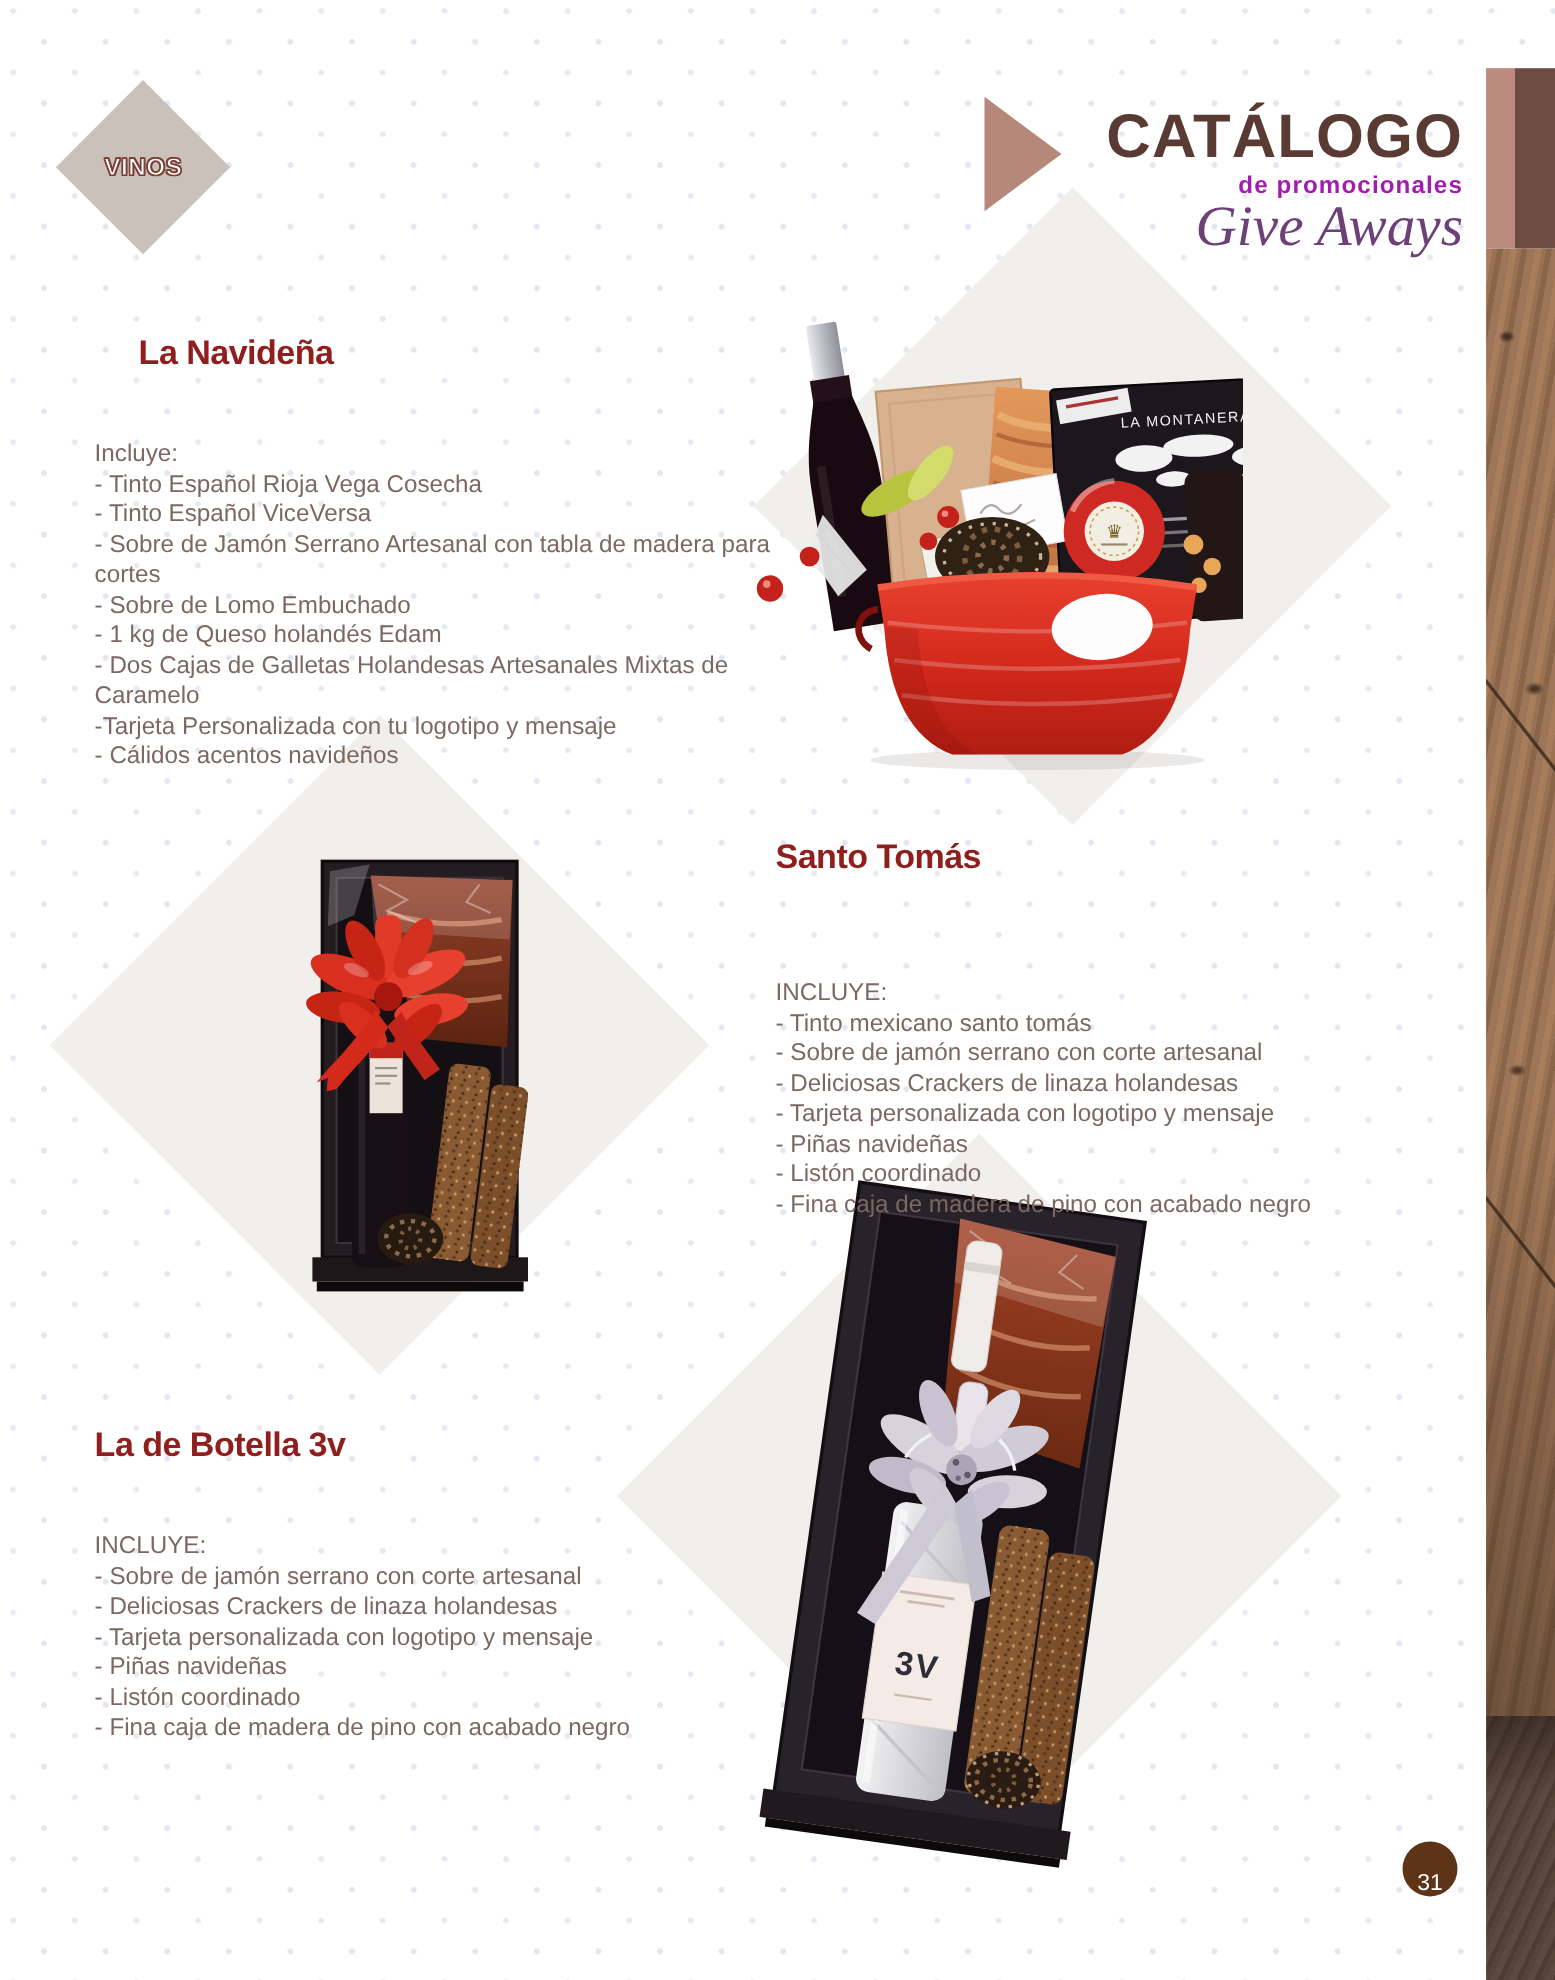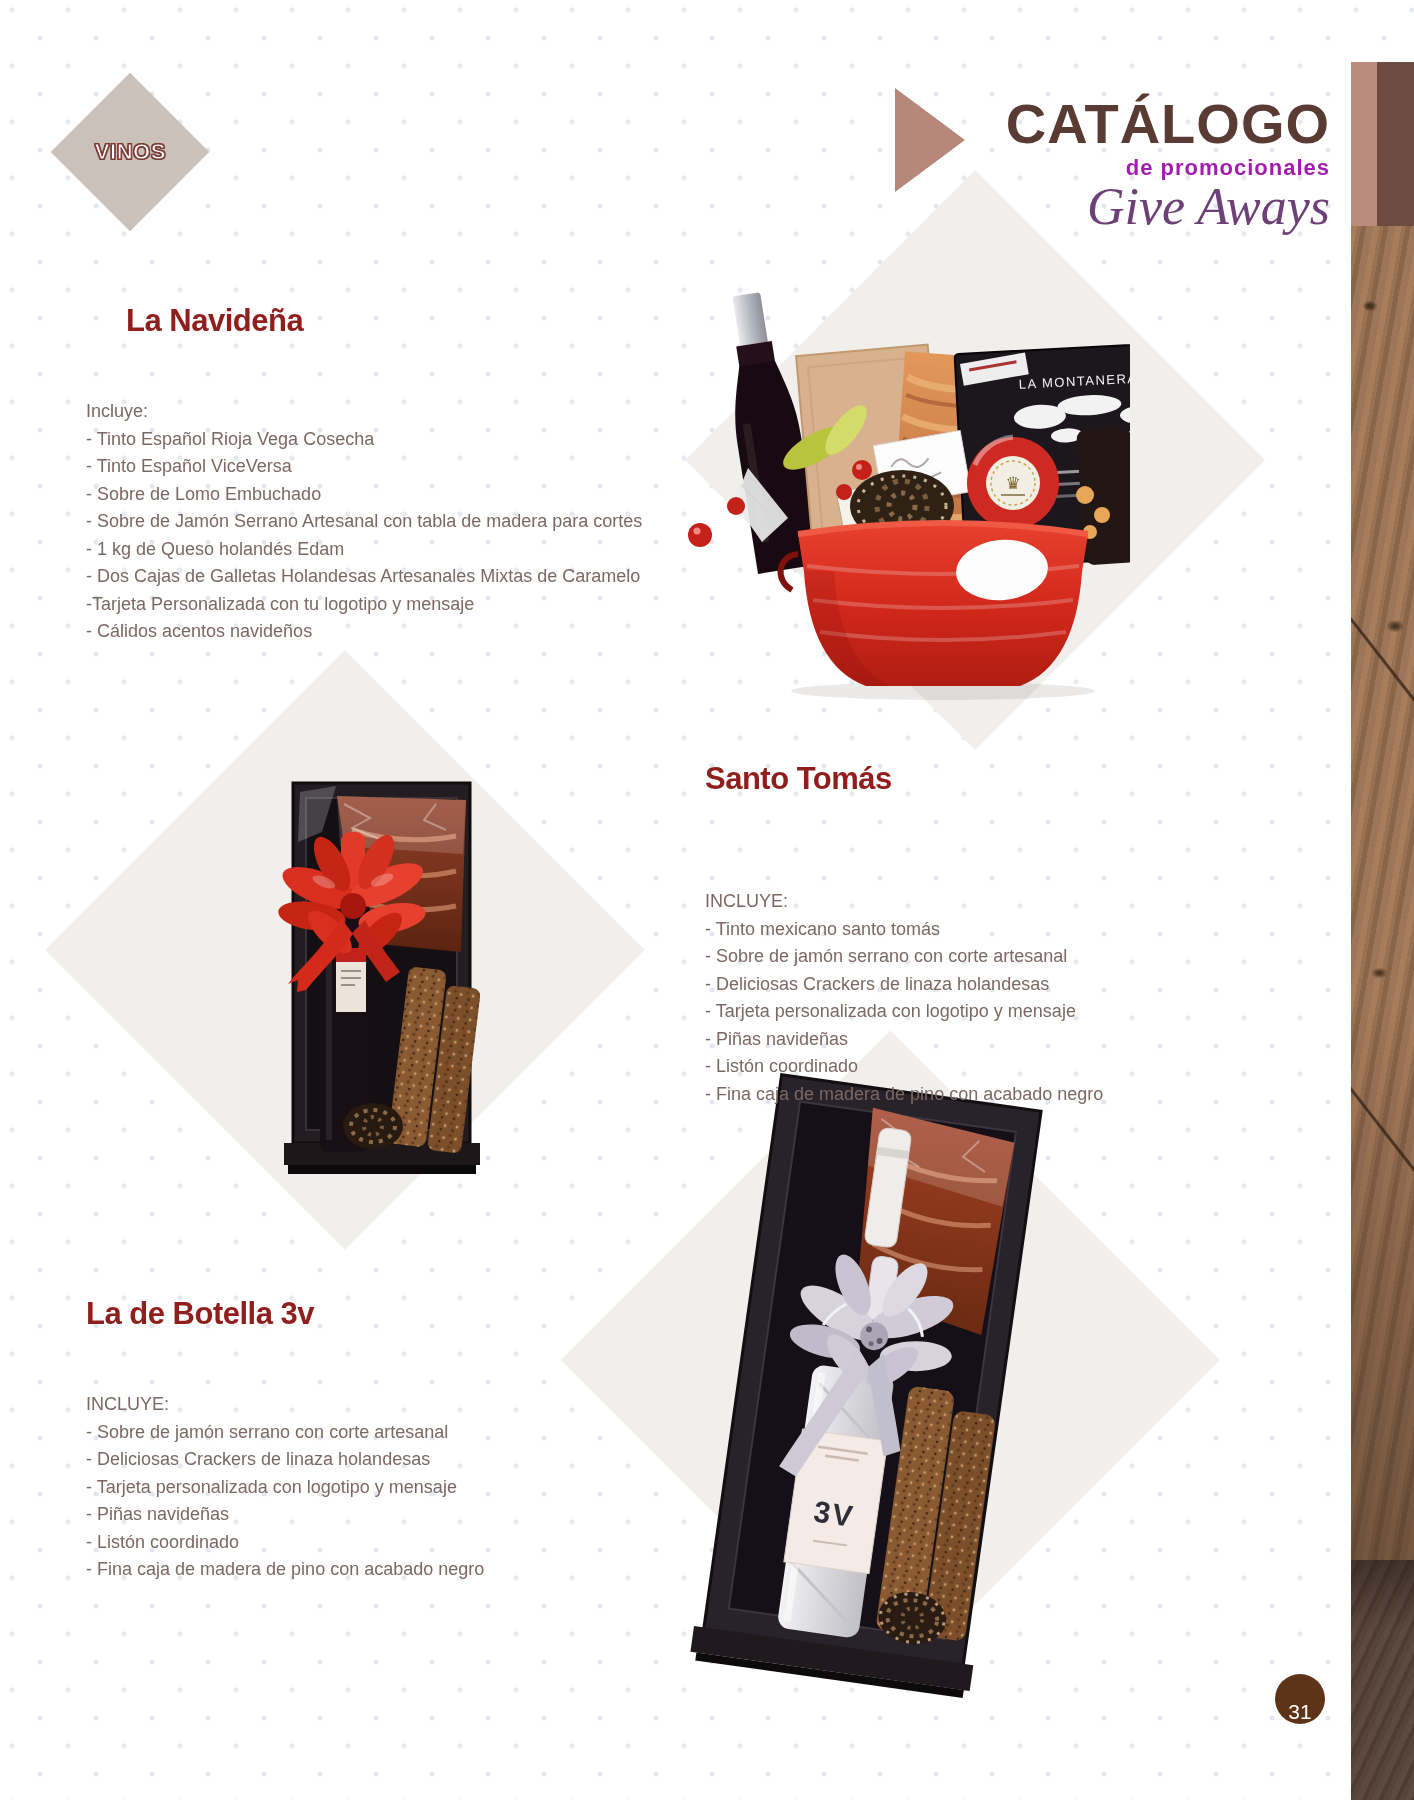--- a/index.html
+++ b/index.html
@@ -42,21 +42,21 @@
       linear-gradient(to bottom, rgba(0,0,0,0) 0 58%, rgba(40,28,18,.22) 78%, rgba(40,28,18,.4) 100%),
       repeating-linear-gradient(100deg, #a87d5b 0 6px, #997153 6px 10px, #8a6547 10px 15px, #9d7558 15px 22px);}
   .seam{position:absolute;width:160px;height:3px;background:rgba(50,34,21,.75);transform:rotate(52deg);}
   .wood-dark{position:absolute;left:1351px;top:1560px;width:63px;height:240px;z-index:3;
     background:
       linear-gradient(to bottom, rgba(20,12,8,.35), rgba(20,12,8,0) 30%),
       repeating-linear-gradient(115deg, #5c4a40 0 6px, #4e3c33 6px 10px, #574439 10px 15px);}
 
   
   .ptitle{position:absolute;margin:0;font-size:31px;font-weight:bold;letter-spacing:-.5px;color:#8f1e1c;z-index:3;}
-  .plist{position:absolute;width:650px;font-size:18px;line-height:27.5px;color:#7c6862;z-index:3;}
+  .plist{position:absolute;width:650px;font-size:22px;line-height:27.5px;color:#7c6862;z-index:3;}
   .plist .intro{margin:0;}
   .plist .pline{margin:0;}
 
   
   .pagenum{position:absolute;left:1275px;top:1674px;width:50px;height:50px;border-radius:50%;
      background:#5e3418;color:#fff;display:flex;align-items:flex-end;justify-content:center;
      font-size:21px;z-index:4;}
 
   svg{position:absolute;z-index:2;}
   svg text{font-family:"Liberation Sans",sans-serif;}
@@ -346,22 +346,22 @@
         <path d="M196,258 q-14,10 -20,24 M258,254 q14,10 18,26" stroke="#f2f1f5" stroke-width="3" fill="none"></path>
       </g>
     </g>
   </svg>
 
   <h2 class="ptitle" style="left:86px;top:303px;margin-left:40px;">La Navideña</h2>
   <div class="plist" style="left:86px;top:398px;">
     <p class="intro">Incluye:</p>
     <p class="pline">- Tinto Español Rioja Vega Cosecha</p>
     <p class="pline">- Tinto Español ViceVersa</p>
+    <p class="pline">- Sobre de Jamón Serrano Artesanal con tabla de madera para cortes</p>
     <p class="pline">- Sobre de Lomo Embuchado</p>
-    <p class="pline">- Sobre de Jamón Serrano Artesanal con tabla de madera para cortes</p>
     <p class="pline">- 1 kg de Queso holandés Edam</p>
     <p class="pline">- Dos Cajas de Galletas Holandesas Artesanales Mixtas de Caramelo</p>
     <p class="pline">-Tarjeta Personalizada con tu logotipo y mensaje</p>
     <p class="pline">- Cálidos acentos navideños</p>
   </div>
 
   <h2 class="ptitle" style="left:705px;top:761px;">Santo Tomás</h2>
   <div class="plist" style="left:705px;top:888px;">
     <p class="intro">INCLUYE:</p>
     <p class="pline">- Tinto mexicano santo tomás</p>

